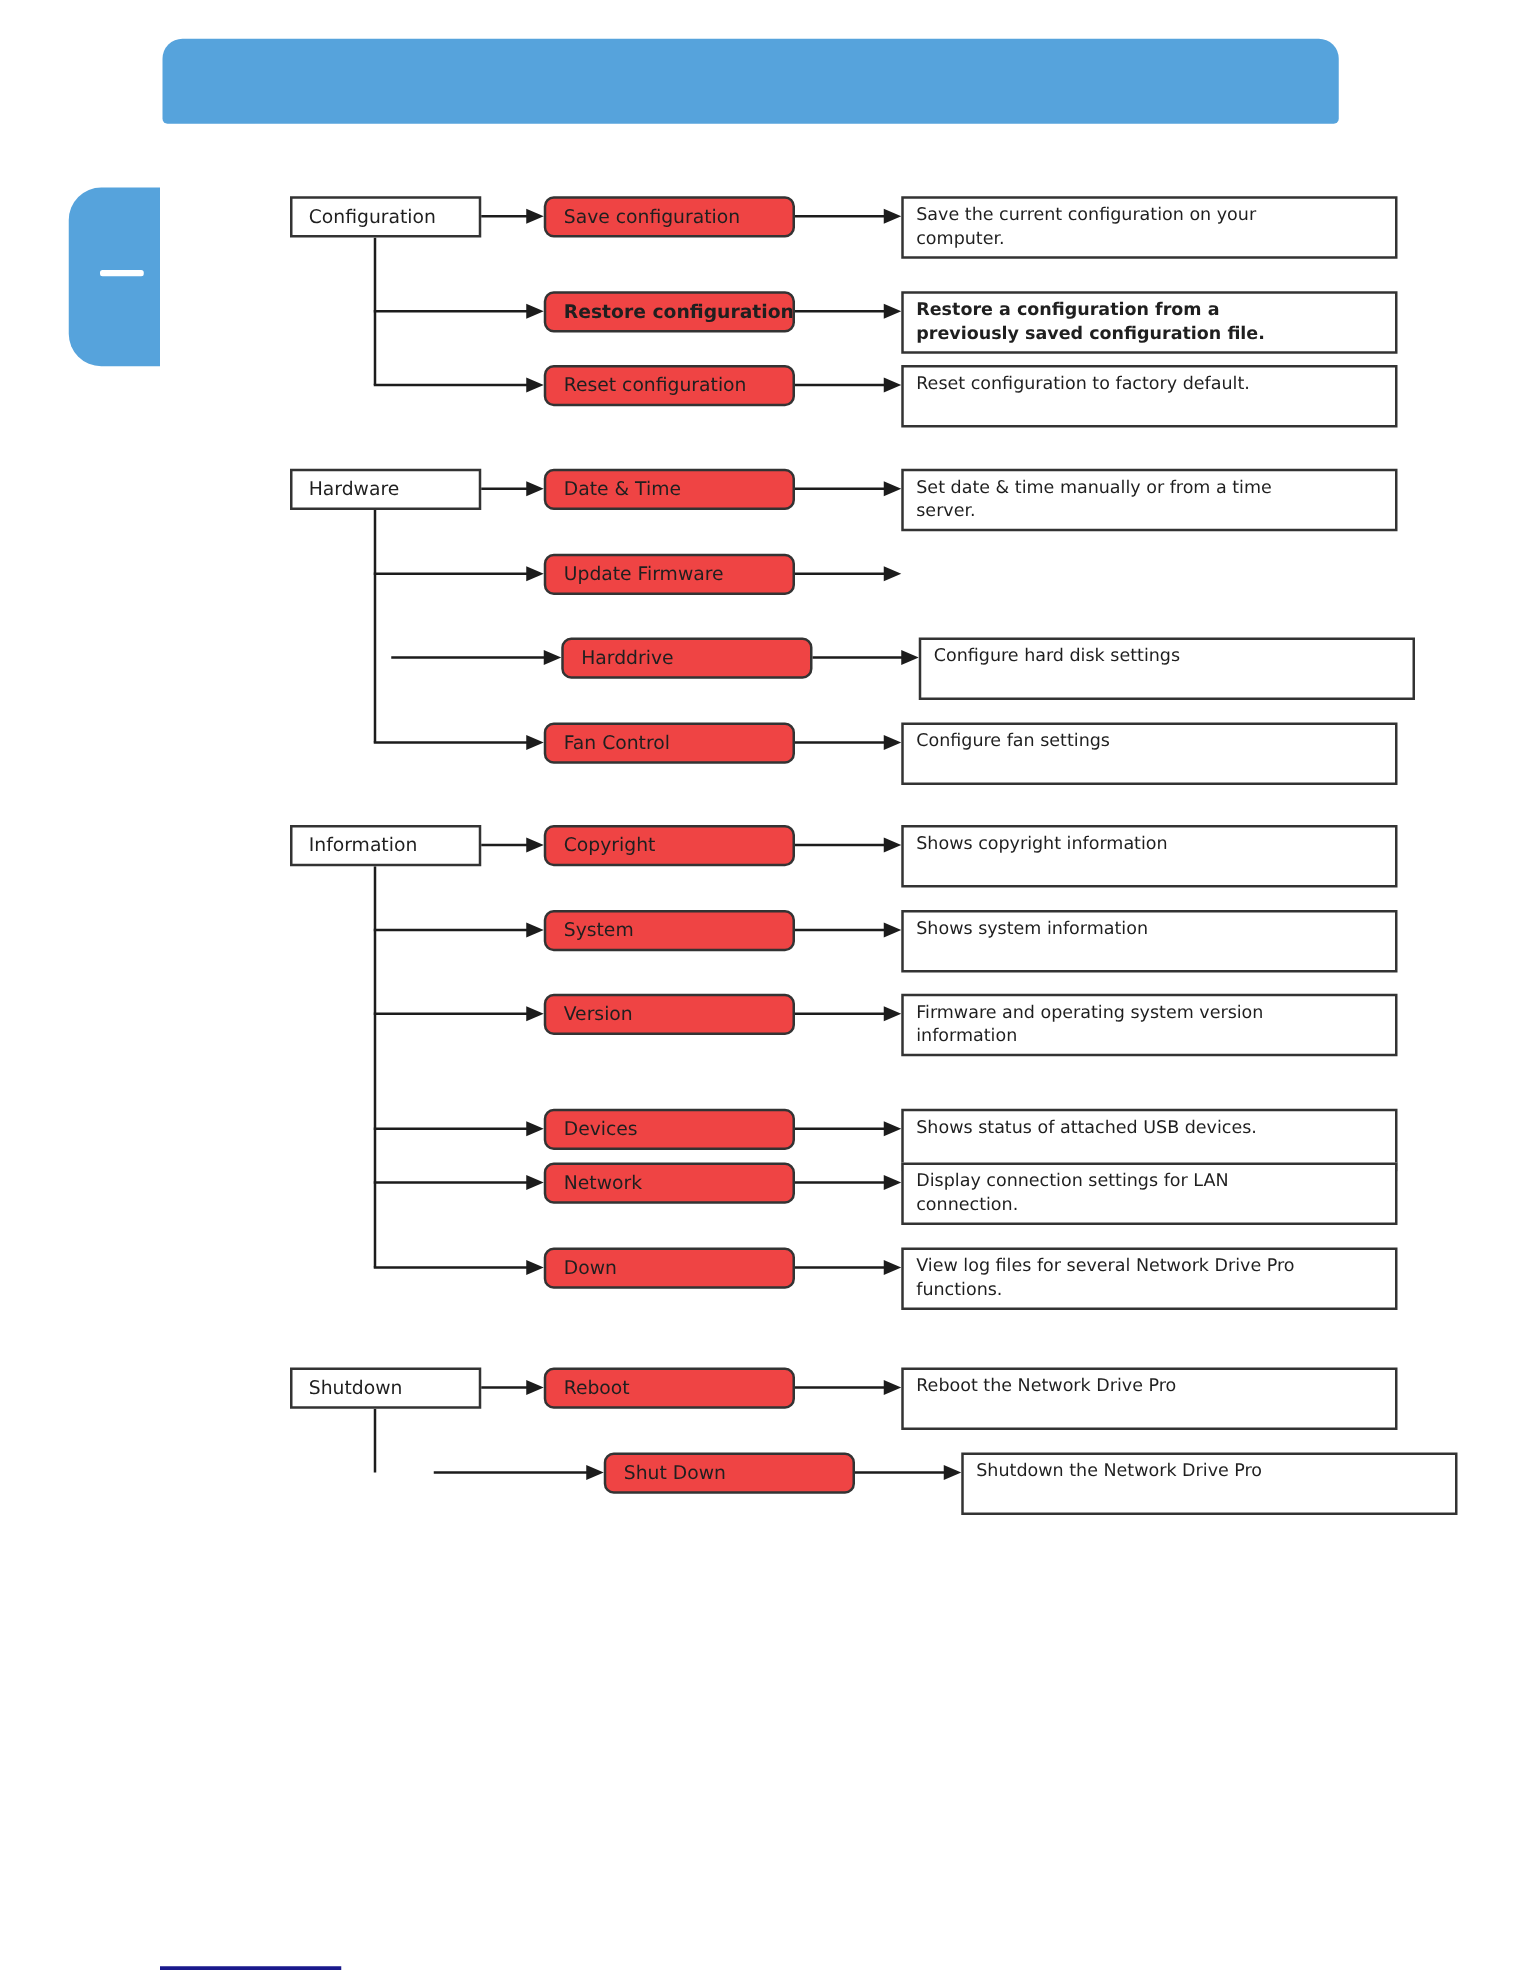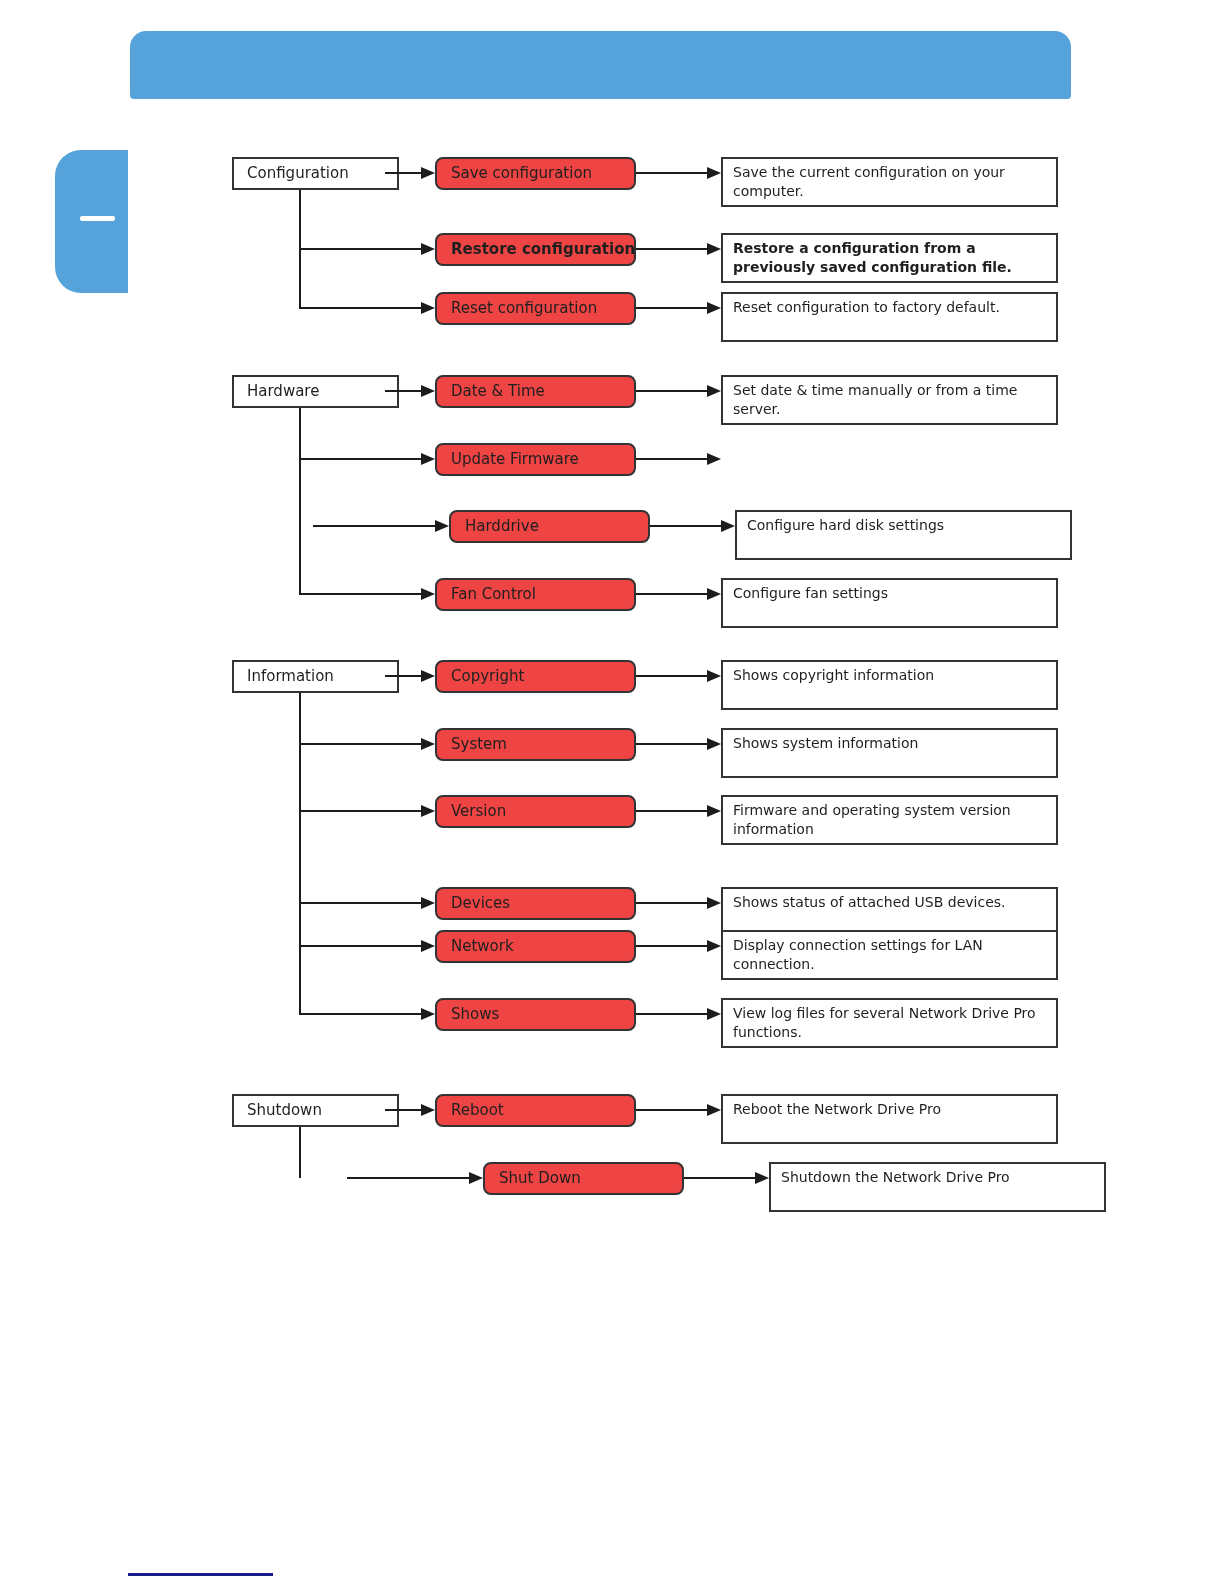--- a/index.html
+++ b/index.html
@@ -22,33 +22,33 @@
     border-radius:26px 0 0 26px;
   }
   .side-tab .dash{
     position:absolute;left:25px;top:66px;width:35px;height:5px;
     background:#ffffff;border-radius:2px;
   }
   .diagram{position:absolute;left:0;top:0;width:1224px;height:1584px;}
   .section{position:absolute;left:0;width:1224px;}
   .row{position:absolute;left:0;width:1224px;height:50px;}
   .root-box{
-    position:absolute;left:232px;top:0;width:167px;height:33px;
+    position:absolute;left:232px;top:0;width:153px;height:33px;
     background:#fff;border:2px solid #333333;box-sizing:border-box;
     font-size:15px;line-height:29px;padding-left:13px;
     white-space:nowrap;overflow:hidden;
   }
   .menu-box{
     position:absolute;left:435px;top:0;width:201px;height:33px;
     background:#ef4444;border:2px solid #333333;border-radius:8px;box-sizing:border-box;
     font-size:15px;line-height:29px;padding-left:14px;
     white-space:nowrap;overflow:hidden;
   }
   .desc-box{
-    position:absolute;left:721px;top:0;width:337px;height:50px;
+    position:absolute;left:721px;top:0;width:397px;height:50px;
     background:#fff;border:2px solid #333333;box-sizing:border-box;
     font-size:14px;line-height:1.35;padding:4px 4px 0 10px;
     white-space:pre-line;overflow:hidden;
   }
   .hline{position:absolute;height:2px;background:#1c1c1c;}
   .vline{position:absolute;width:2px;background:#1c1c1c;left:299px;top:33px;}
   .root-arrow-line{left:385px;top:15px;width:38px;}
   .branch-line{left:299px;top:15px;width:124px;}
   .menu-arrow-line{left:636px;top:15px;width:73px;}
   .arrow{
@@ -185,21 +185,21 @@
         <div class="arrow arrow-to-menu"></div>
         <div class="menu-box">Network</div>
         <div class="hline menu-arrow-line"></div>
         <div class="arrow arrow-to-desc"></div>
         <div class="desc-box">Display connection settings for LAN
 connection.</div>
       </div>
       <div class="row" style="top:338px;">
         <div class="hline branch-line"></div>
         <div class="arrow arrow-to-menu"></div>
-        <div class="menu-box">Shows</div>
+        <div class="menu-box">Down</div>
         <div class="hline menu-arrow-line"></div>
         <div class="arrow arrow-to-desc"></div>
         <div class="desc-box">View log files for several Network Drive Pro
 functions.</div>
       </div>
     </div>
 
     <div class="section" style="top:1094px;">
       <div class="vline" style="height:51px;"></div>
       <div class="row" style="top:0;">

